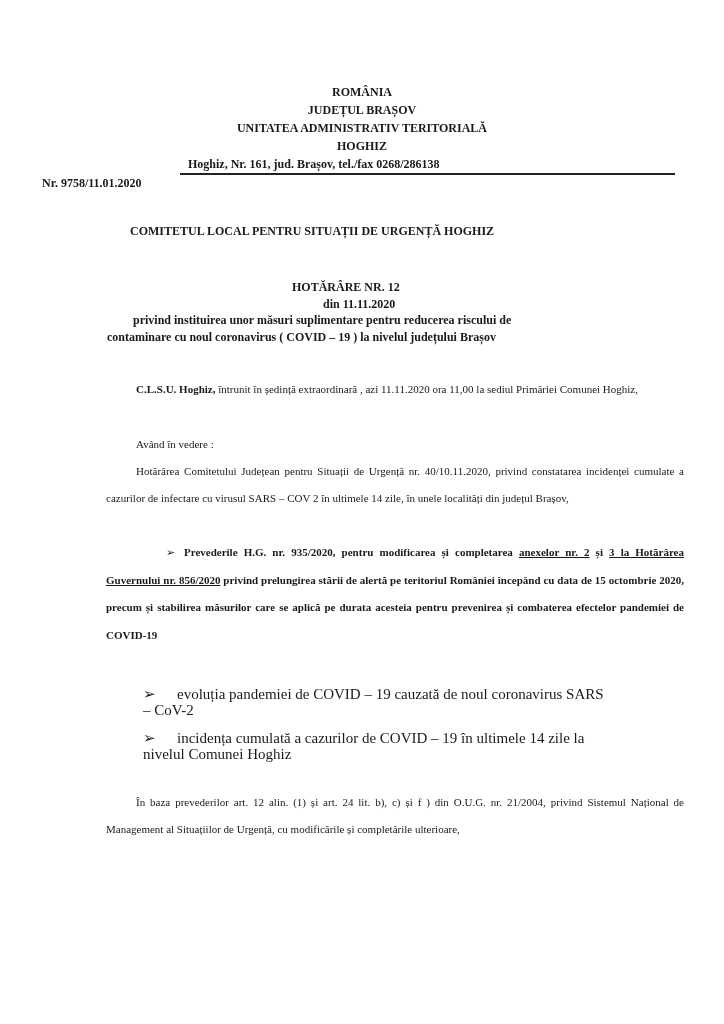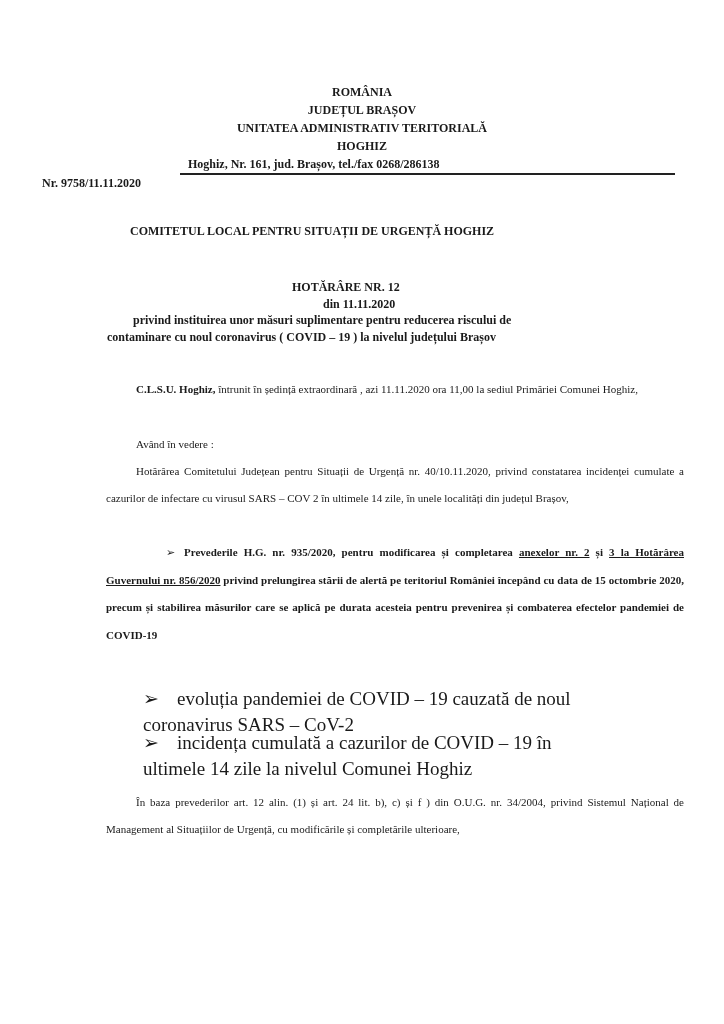--- a/index.html
+++ b/index.html
@@ -9,36 +9,36 @@
   }
   .abs { position: absolute; }
   .center { text-align: center; }
   .bold { font-weight: bold; }
   .hdr { left: 0; width: 724px; font-size: 12px; font-weight: bold; line-height: 18px; }
   .rule { left: 38px; width: 636px; height: 0; border-top: 2px solid #222; top: 159px; }
   .p { font-size: 11px; line-height: 27px; }
   .j { text-align: justify; text-align-last: left; }
   u { text-decoration: underline; }
   .arrow { display: inline-block; width: 48px; font-weight: normal; }
-  .sub { font-size: 19px; line-height: 26px; }
+  .sub { font-size: 15px; line-height: 16px; }
 </style>
 </head>
 <body>
 
 <div>
 
   <div class="abs hdr center" style="top:83px;">ROMÂNIA</div>
   <div class="abs hdr center" style="top:101px;">JUDEȚUL BRAȘOV</div>
   <div class="abs hdr center" style="top:119px;">UNITATEA ADMINISTRATIV TERITORIALĂ</div>
   <div class="abs hdr center" style="top:137px;">HOGHIZ</div>
   <div class="abs hdr" style="top:155px; left:188px; width:500px;">Hoghiz, Nr. 161, jud. Brașov, tel./fax 0268/286138</div>
 
   <div class="abs rule" style="top:173px; left:180px; width:495px;"></div>
 
-  <div class="abs hdr" style="top:174px; left:42px; width:300px;">Nr. 9758/11.11.2020</div>
+  <div class="abs hdr" style="top:174px; left:42px; width:300px;">Nr. 9758/11.01.2020</div>
 
   <div class="abs hdr" style="top:222px; left:130px; width:560px;">COMITETUL LOCAL PENTRU SITUAȚII DE URGENȚĂ HOGHIZ</div>
 
   <div class="abs hdr" style="top:278px; left:292px; width:300px;">HOTĂRÂRE NR. 12</div>
   <div class="abs hdr" style="top:295px; left:294px; width:300px;margin-left:29px;">din 11.11.2020</div>
   <div class="abs hdr" style="top:311px; left:133px; width:580px;">privind instituirea unor măsuri suplimentare pentru reducerea riscului de</div>
   <div class="abs hdr" style="top:328px; left:107px; width:600px;">contaminare cu noul coronavirus ( COVID – 19 ) la nivelul județului Brașov</div>
 
   <div class="abs p j" style="top:376px; left:106px; width:578px; text-indent:30px; margin-left:-30px; padding-left:30px;">
     <span class="bold">C.L.S.U. Hoghiz,</span><span> întrunit în ședință extraordinară , azi 11.11.2020 ora 11,00  la sediul Primăriei Comunei Hoghiz,</span>
@@ -53,15 +53,15 @@
   </div>
 
   <div class="abs sub" style="top:686px; left:143px; width:470px;">
     <span style="display:inline-block; width:34px;">➢</span><span>evoluția pandemiei de COVID – 19 cauzată de noul coronavirus SARS – CoV-2</span>
   </div>
 
   <div class="abs sub" style="top:730px; left:143px; width:470px;">
     <span style="display:inline-block; width:34px;">➢</span><span>incidența cumulată a cazurilor de COVID – 19 în ultimele 14 zile la nivelul Comunei Hoghiz</span>
   </div>
 
-  <div class="abs p j" style="top:789px; left:106px; width:578px; text-indent:30px;">În baza prevederilor art. 12 alin. (1) și art. 24 lit. b), c) și f ) din O.U.G. nr. 34/2004, privind Sistemul Național de Management al Situațiilor de Urgență, cu modificările și completările ulterioare,</div>
+  <div class="abs p j" style="top:789px; left:106px; width:578px; text-indent:30px;">În baza prevederilor art. 12 alin. (1) și art. 24 lit. b), c) și f ) din O.U.G. nr. 21/2004, privind Sistemul Național de Management al Situațiilor de Urgență, cu modificările și completările ulterioare,</div>
 
 </div>
 
 </body></html>

